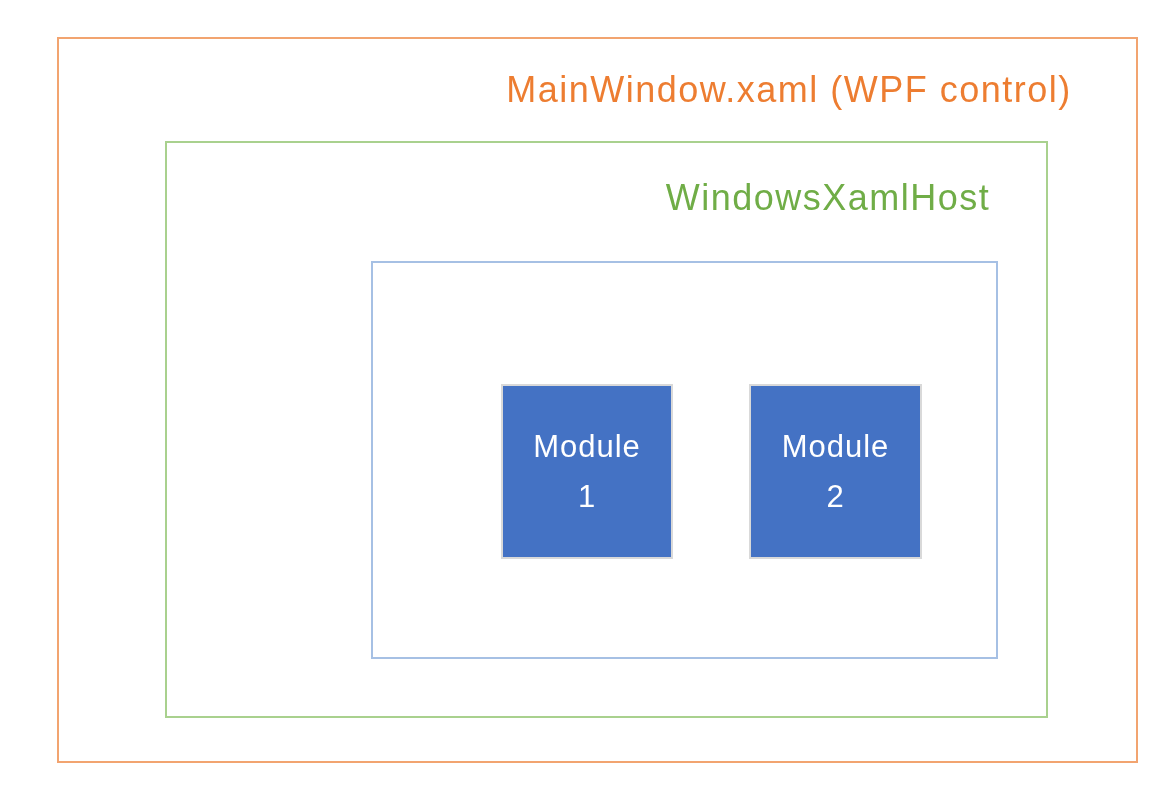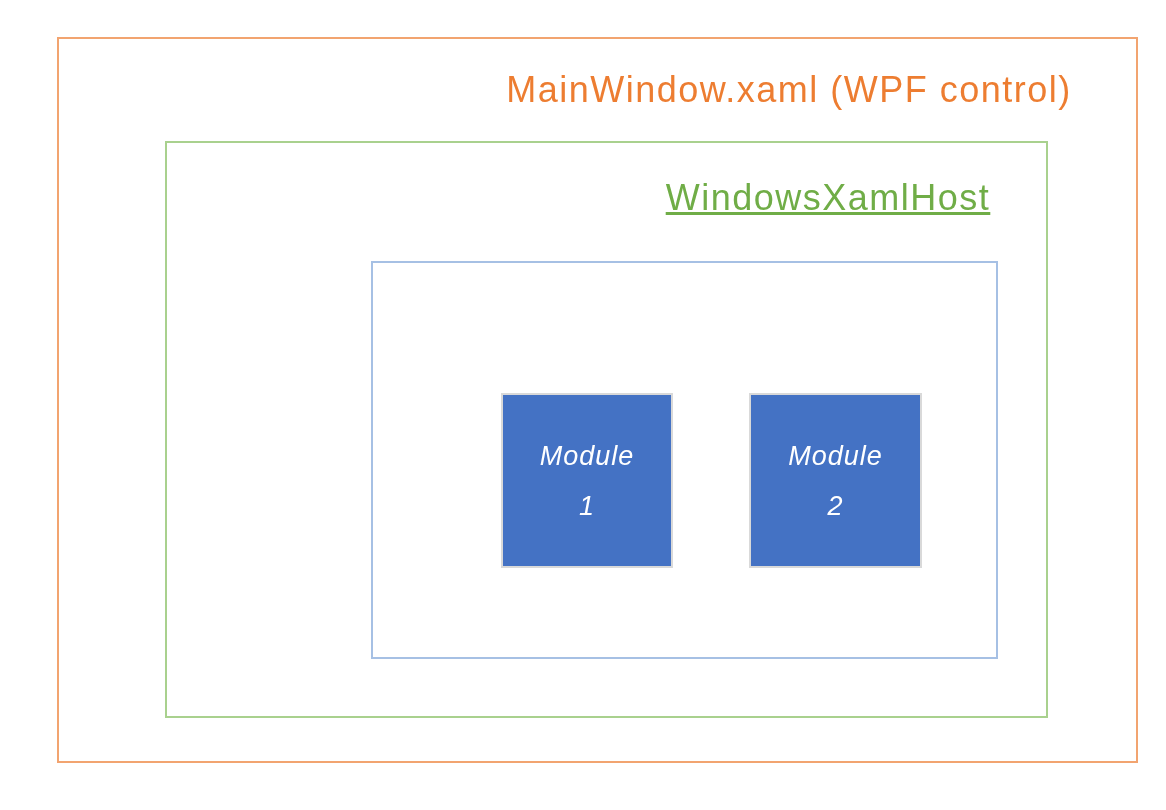--- a/index.html
+++ b/index.html
@@ -27,38 +27,37 @@
 
   .box-label {
     position: absolute;
     transform: translate(-50%, -50%);
     white-space: nowrap;
     font-size: 36px;
     letter-spacing: 1.5px;
     font-weight: 400;
   }
   .label-mainwindow { left: 789px; top: 90px;  }
-  .label-xamlhost   { left: 828px; top: 198px; text-decoration: underline; }
+  .label-xamlhost   { left: 828px; top: 198px; }
   .label-shellpage  { left: 654px; top: 330px; }
 
   .module {
     position: absolute;
     box-sizing: border-box;
     border: 2px solid;
-    top: 393px;
+    top: 384px;
     height: 175px;
     display: flex;
     flex-direction: column;
     align-items: center;
     justify-content: center;
-    font-size: 27px;
+    font-size: 31px;
     letter-spacing: 1px;
     line-height: 50px;
     text-align: center;
-    font-style: italic;
   }
   .module-1 { left: 501px; width: 172px; }
   .module-2 { left: 749px; width: 173px; }
 </style>
 </head>
 <body>
 
 <div class="canvas">
 
   <div class="rect rect-mainwindow" style="border-color: rgb(242, 164, 112);"></div>

